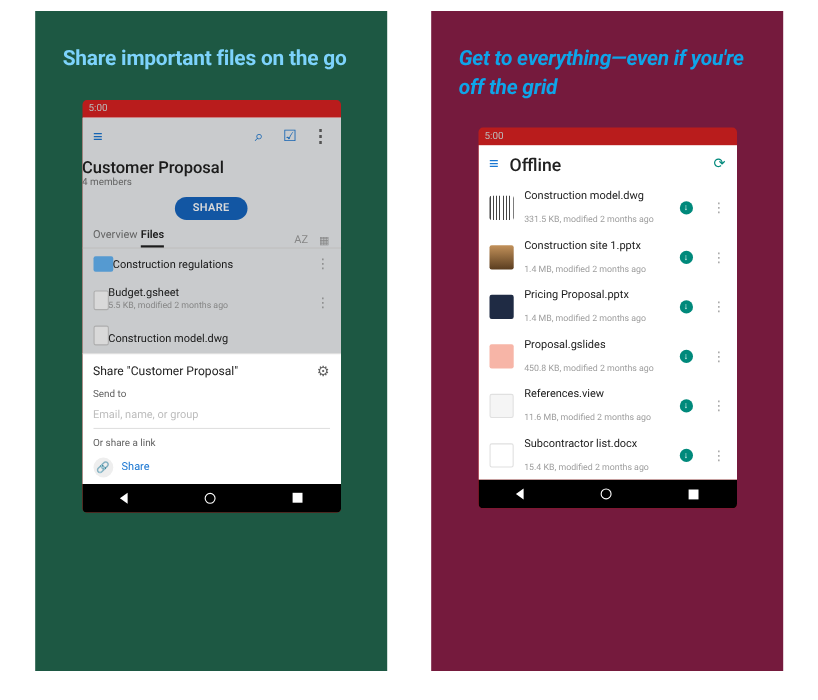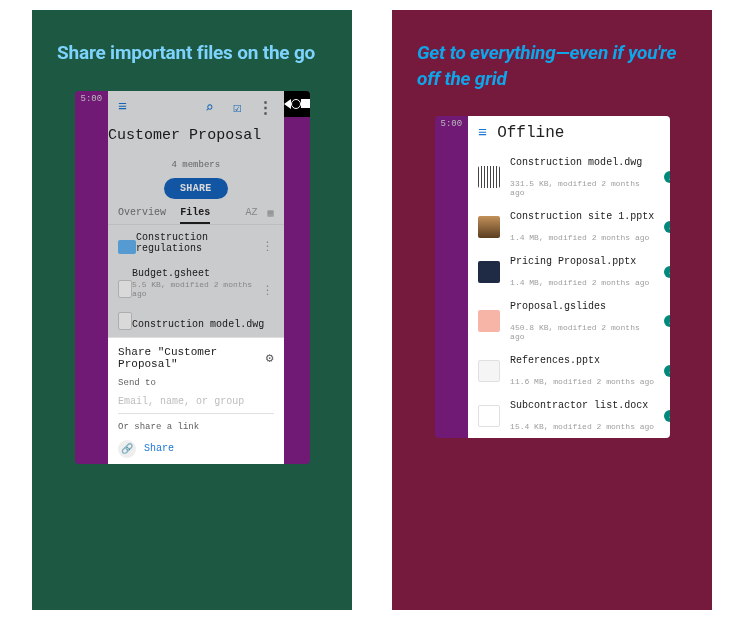--- a/index.html
+++ b/index.html
@@ -30,26 +30,25 @@
     align-self: flex-start;
     margin-bottom: 25px;
     letter-spacing: -0.2px;
   }
   .green .headline { color: #7dd3fc; }
   .maroon .headline { color: #0ea5e9; font-style: italic; }
 
   
   .phone {
     width: 235px;
-    background: #701a75;
+    background: #b91c1c;
     border-radius: 4px;
     overflow: hidden;
     display:flex;
-    flex-direction:row;
-    font-family:Liberation Mono, monospace;
+    flex-direction:column;
   }
   .statusbar {
     height: 16px;
     color: #bbb;
     font-size: 9px;
     padding: 2px 6px;
     display:flex;
     align-items:center;
   }
   .screen {
@@ -82,26 +81,26 @@
     display:flex;
     align-items:center;
     justify-content:space-between;
     padding:0 10px;
   }
   .iconbtn { width:16px; height:16px; color:#1976d2; display:flex;align-items:center;justify-content:center;font-size:14px;}
   .hamburger { color:#1976d2; font-size:15px;}
   .topbar .right { display:flex; gap:12px; align-items:center;}
   .more { color:#616161; font-weight:bold;}
   .folder-title { font-size:15px; font-weight:500; color:#212121; margin-top:2px;}
-  .members { text-align:center; font-size:9px; color:#757575; margin-top:16px;}
+  .members { text-align:left; font-size:9px; color:#757575; margin-top:0;}
   .share-pill {
     background:#1565c0;color:#fff;border-radius:14px;font-size:10px;font-weight:600;
     padding:5px 16px;margin:8px auto 8px;display:table;letter-spacing:0.3px;
   }
-  .tabs { display:flex;gap:14px;padding:0 10px;font-size:10px;color:#757575;align-items:flex-start;}
+  .tabs { display:flex;gap:3px;padding:0 10px;font-size:10px;color:#757575;align-items:flex-end;}
   .tabs .tab.active { color:#212121;font-weight:600;border-bottom:2px solid #212121;padding-bottom:4px;}
   .tabs .tab {padding-bottom:6px;}
   .tabs .spacer{flex:1;}
   .sort-icons{display:flex;gap:10px;color:#9e9e9e;font-size:10px;}
   .filelist{border-top:1px solid #e0e0e0;}
   .filerow{display:flex;align-items:flex-end;padding:7px 10px;gap:0;}
   .fileicon{width:18px;height:14px;background:#64b5f6;border-radius:2px;flex-shrink:0;}
   .fileicon.doc{background:#fff;border:1px solid #ccc;width:14px;height:18px;}
   .fname{font-size:10px;color:#212121;}
   .fmeta{font-size:8px;color:#9e9e9e;margin-top:1px;}
@@ -264,21 +263,21 @@
             <div class="ocol">
               <div class="oname">Proposal.gslides</div>
               <div class="ometa">450.8 KB, modified 2 months ago</div>
             </div>
             <span class="dl">↓</span>
             <span class="rowmore" style="margin-left:8px">⋮</span>
           </div>
           <div class="ofile">
             <div class="othumb ref"></div>
             <div class="ocol">
-              <div class="oname">References.pptx</div>
+              <div class="oname">References.view</div>
               <div class="ometa">11.6 MB, modified 2 months ago</div>
             </div>
             <span class="dl">↓</span>
             <span class="rowmore" style="margin-left:8px">⋮</span>
           </div>
           <div class="ofile">
             <div class="othumb doc"></div>
             <div class="ocol">
               <div class="oname">Subcontractor list.docx</div>
               <div class="ometa">15.4 KB, modified 2 months ago</div>

